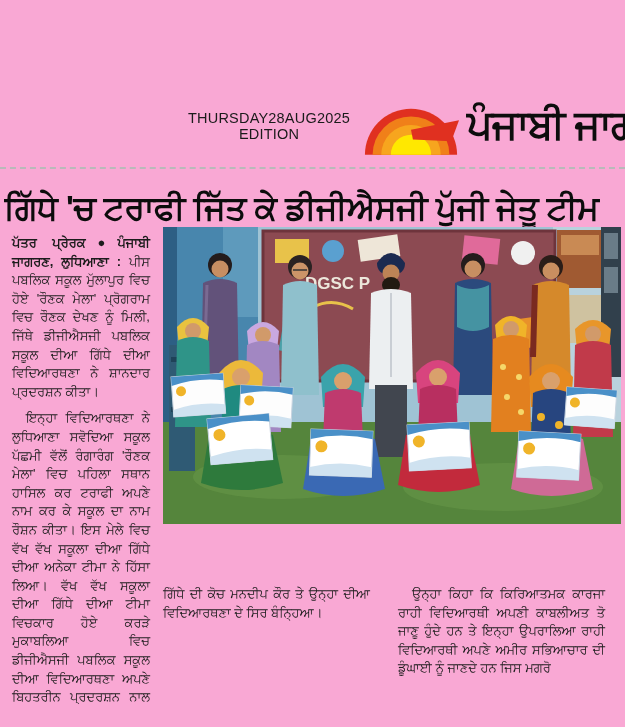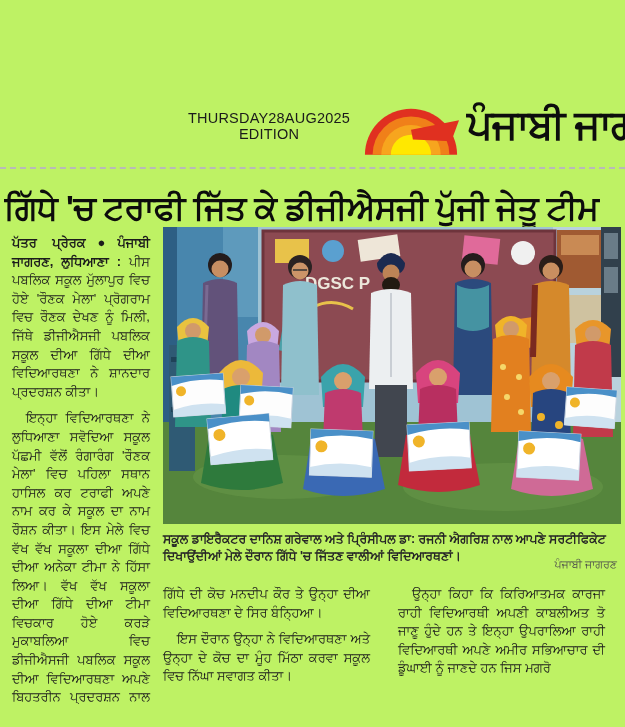--- a/index.html
+++ b/index.html
@@ -1,17 +1,17 @@
 <!DOCTYPE html>
 <html style="--ink: #141414; --logo-red: #e03020; --logo-orange: #f08019; --logo-light-orange: #f7a51e; --logo-yellow: #ffe800; --grass-green: #55853c; --board-maroon: #8c4a52; --wall-blue: #4886ad;"><head>
 <meta charset="utf-8">
 <style>
   html,body{margin:0;padding:0;background:#ffffff;}
   .page{
-    position:relative;width:625px;height:727px;background:#bef264;overflow:hidden;
+    position:relative;width:625px;height:727px;background:#f9a8d4;overflow:hidden;
     font-family:"Liberation Sans", sans-serif;color:var(--ink,#141414);
   }
   
   .masthead{position:absolute;left:183px;top:94px;display:flex;align-items:center;gap:8px;}
   .dateline{width:172px;text-align:center;font-size:14.5px;line-height:16px;color:#1b1b1b;letter-spacing:0.2px;}
   .logo{width:96px;height:64px;flex:0 0 auto;}
   .paper-name{font-size:40px;font-weight:700;letter-spacing:-1px;color:#0d0d0d;white-space:nowrap;line-height:1;padding-bottom:4px;}
   .dashed-rule{position:absolute;left:0;top:167px;width:625px;border-top:2px dashed #b9b9b9;}
   
   .headline{
@@ -243,28 +243,23 @@
         <g transform="translate(356,204) rotate(3)">
           <rect width="62" height="46" fill="#ffffff" stroke="#c8d4e0"></rect>
           <path d="M0 10 Q31 2 62 8 L62 0 L0 0 Z" fill="#4a90c8"></path>
           <circle cx="11" cy="17" r="6" fill="#f0b429"></circle>
           <path d="M0 38 Q31 30 62 36 L62 46 L0 46 Z" fill="#cfe2f0"></path>
         </g>
       </g>
     </svg>
   </figure>
 
-  <div class="caption-wrap">
-    <p class="caption">ਸਕੂਲ ਡਾਇਰੈਕਟਰ ਦਾਨਿਸ਼ ਗਰੇਵਾਲ ਅਤੇ ਪ੍ਰਿੰਸੀਪਲ ਡਾ: ਰਜਨੀ ਐਗਰਿਸ਼ ਨਾਲ ਆਪਣੇ ਸਰਟੀਫਿਕੇਟ ਦਿਖਾਉਂਦੀਆਂ ਮੇਲੇ ਦੌਰਾਨ ਗਿੱਧੇ 'ਚ ਜਿੱਤਣ ਵਾਲੀਆਂ ਵਿਦਿਆਰਥਣਾਂ।</p>
-    <span class="credit">ਪੰਜਾਬੀ ਜਾਗਰਣ</span>
-  </div>
 
   <div class="bottom-cols bodycol">
     <div class="bcol">
       <p>ਗਿੱਧੇ ਦੀ ਕੋਚ ਮਨਦੀਪ ਕੌਰ ਤੇ ਉਨ੍ਹਾ ਦੀਆ ਵਿਦਿਆਰਥਣਾ ਦੇ ਸਿਰ ਬੰਨ੍ਹਿਆ।</p>
-      <p>ਇਸ ਦੌਰਾਨ ਉਨ੍ਹਾ ਨੇ ਵਿਦਿਆਰਥਣਾ ਅਤੇ ਉਨ੍ਹਾ ਦੇ ਕੋਚ ਦਾ ਮੂੰਹ ਮਿੱਠਾ ਕਰਵਾ ਸਕੂਲ ਵਿਚ ਨਿੱਘਾ ਸਵਾਗਤ ਕੀਤਾ।</p>
     </div>
     <div class="bcol">
       <p class="indent-first">ਉਨ੍ਹਾ ਕਿਹਾ ਕਿ ਕਿਰਿਆਤਮਕ ਕਾਰਜਾ ਰਾਹੀ ਵਿਦਿਆਰਥੀ ਅਪਣੀ ਕਾਬਲੀਅਤ ਤੋ ਜਾਣੂ ਹੁੰਦੇ ਹਨ ਤੇ ਇਨ੍ਹਾ ਉਪਰਾਲਿਆ ਰਾਹੀ ਵਿਦਿਆਰਥੀ ਅਪਣੇ ਅਮੀਰ ਸਭਿਆਚਾਰ ਦੀ ਡੂੰਘਾਈ ਨੂੰ ਜਾਣਦੇ ਹਨ ਜਿਸ ਮਗਰੋ</p>
     </div>
   </div>
 
 </div>
 
 </body></html>

